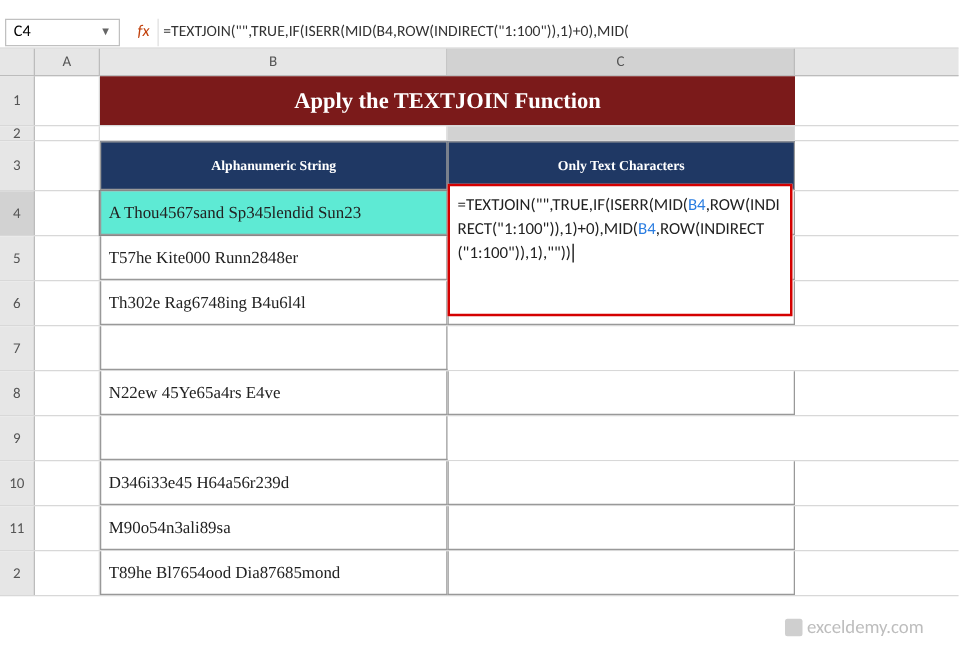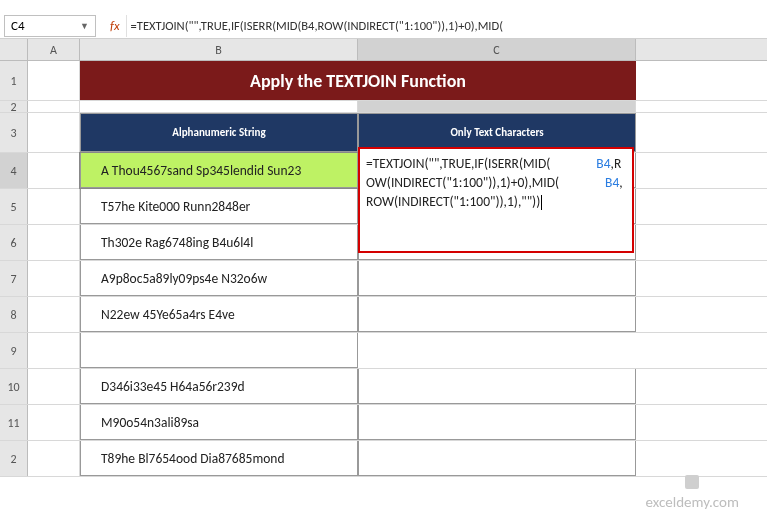--- a/index.html
+++ b/index.html
@@ -88,22 +88,23 @@
       align-items: center;
       justify-content: center;
       color: #555;
       font-size: 12px;
     }
     .row-head.active { background: #d2d2d2; }
     .cell {
       border-right: 1px solid #d8d8d8;
       display: flex;
       align-items: center;
-      padding: 0 20px;
+      padding: 0 6px;
       overflow: hidden;
+      font-family: Liberation Serif, serif;
     }
     .title-merge {
       width: 556px;
       background: #7b1a1a;
       color: #fff;
       font-weight: bold;
       font-size: 18px;
       justify-content: center;
       border: none;
     }
@@ -116,58 +117,57 @@
       border: 1px solid #999;
     }
     .data-cell {
       background: #fff;
       font-size: 13.5px;
       color: #222;
       border: 1px solid #999;
       border-top: none;
     }
     .active-cell {
-      background: #bef264;
+      background: #5eead4;
       outline: 1px solid #888;
     }
     .formula-edit {
       position: absolute;
       left: 358px;
       top: 108px;
       width: 276px;
       height: 106px;
       border: 2.5px solid #d40000;
       background: #fff;
       padding: 6px 6px;
       font-size: 13.5px;
       line-height: 1.4;
       color: #222;
       z-index: 10;
       word-break: break-all;
     }
-    .formula-edit .ref { color: #2a7de1; padding-left: 46px; }
+    .formula-edit .ref { color: #2a7de1; }
     .cursor-bar {
       display: inline-block;
       width: 1px;
       height: 15px;
       background: #000;
       vertical-align: middle;
       margin-left: 1px;
     }
     .watermark {
       position: absolute;
       right: 28px;
       bottom: 18px;
       font-size: 15px;
       color: #bdbdbd;
       font-weight: 400;
       display: flex;
       align-items: center;
       gap: 4px;
-      flex-direction: column;
     }
     .watermark-icon {
       width: 14px;
       height: 14px;
       background: #cfcfcf;
       border-radius: 2px;
       display: inline-block;
     }
   </style>
 </head>
@@ -240,23 +240,20 @@
     <div class="row-head">6</div>
     <div class="cell col-A"></div>
     <div class="cell data-cell col-B">
         <span>Th302e Rag6748ing B4u6l4l</span>
       </div>
     <div class="cell data-cell col-C"></div>
   </div>
   <div class="row">
     <div class="row-head">7</div>
     <div class="cell col-A"></div>
-    <div class="cell data-cell col-B">
-        <span>A9p8oc5a89ly09ps4e N32o6w</span>
-      </div>
     <div class="cell data-cell col-C"></div>
   </div>
   <div class="row">
     <div class="row-head">8</div>
     <div class="cell col-A"></div>
     <div class="cell data-cell col-B">
         <span>N22ew 45Ye65a4rs E4ve</span>
       </div>
     <div class="cell data-cell col-C"></div>
   </div>

